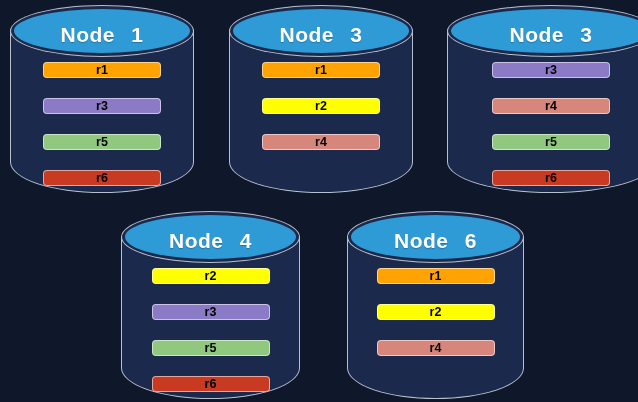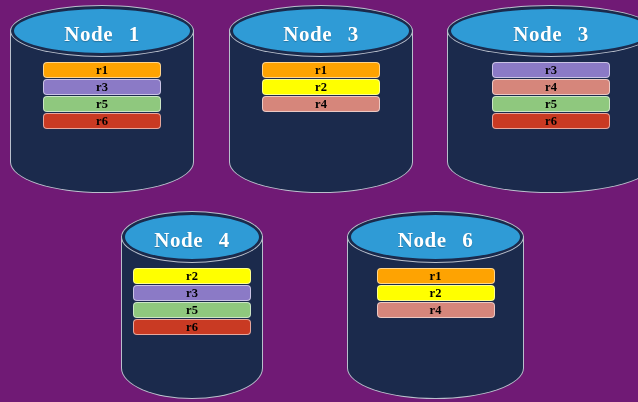--- a/index.html
+++ b/index.html
@@ -1,24 +1,24 @@
 <!DOCTYPE html>
 <html style="--navy: #1B2A4C; --blue: #2F9BD6;"><head>
 <meta charset="utf-8">
 <style>
   html,body{margin:0;padding:0;background:#ffffff;}
   .canvas{
-    position:relative;width:638px;height:402px;background:#701a75;overflow:hidden;
-    font-family:Liberation Serif, serif;
+    position:relative;width:638px;height:402px;background:#0f172a;overflow:hidden;
+    font-family:Liberation Sans, sans-serif;
   }
   .cyl{position:absolute;width:182px;height:186px;}
   .n1{left:11px;top:6px;}
   .n2{left:230px;top:6px;}
   .n3{left:448px;top:6px;padding-left:24px;}
-  .n4{left:122px;top:212px;width:140px;}
+  .n4{left:122px;top:212px;width:177px;}
   .n5{left:348px;top:212px;width:175px;}
   .cyl-body{
     position:absolute;top:25px;left:0;right:0;bottom:0;
     background:var(--navy,#1B2A4C);
     border-radius:0 0 50% 50% / 0 0 30px 30px;
     box-shadow:0 0 0 1px #b9bfcc;
   }
   .cyl-top{
     position:absolute;top:0;left:0;right:0;height:50px;
     border-radius:50%;
@@ -30,21 +30,21 @@
   .cyl-title{
     position:absolute;top:0;left:0;right:0;height:50px;z-index:2;
     display:flex;align-items:center;justify-content:center;
     padding-top:7px;box-sizing:border-box;
     color:#ffffff;font-weight:bold;font-size:21px;
     letter-spacing:0.5px;word-spacing:10px;
     text-shadow:0 1px 1px rgba(0,0,0,0.25);
   }
   .bars{
     position:absolute;top:56px;left:0;right:0;z-index:2;
-    display:flex;flex-direction:column;align-items:center;gap:1px;
+    display:flex;flex-direction:column;align-items:center;gap:20px;
   }
   .bar{
     width:118px;height:16px;box-sizing:border-box;
     border-radius:4px;
     border:1px solid rgba(255,255,255,0.55);
     display:flex;align-items:center;justify-content:center;
     color:#000;font-weight:bold;font-size:12.5px;line-height:1;
   }
 </style>
 </head>

